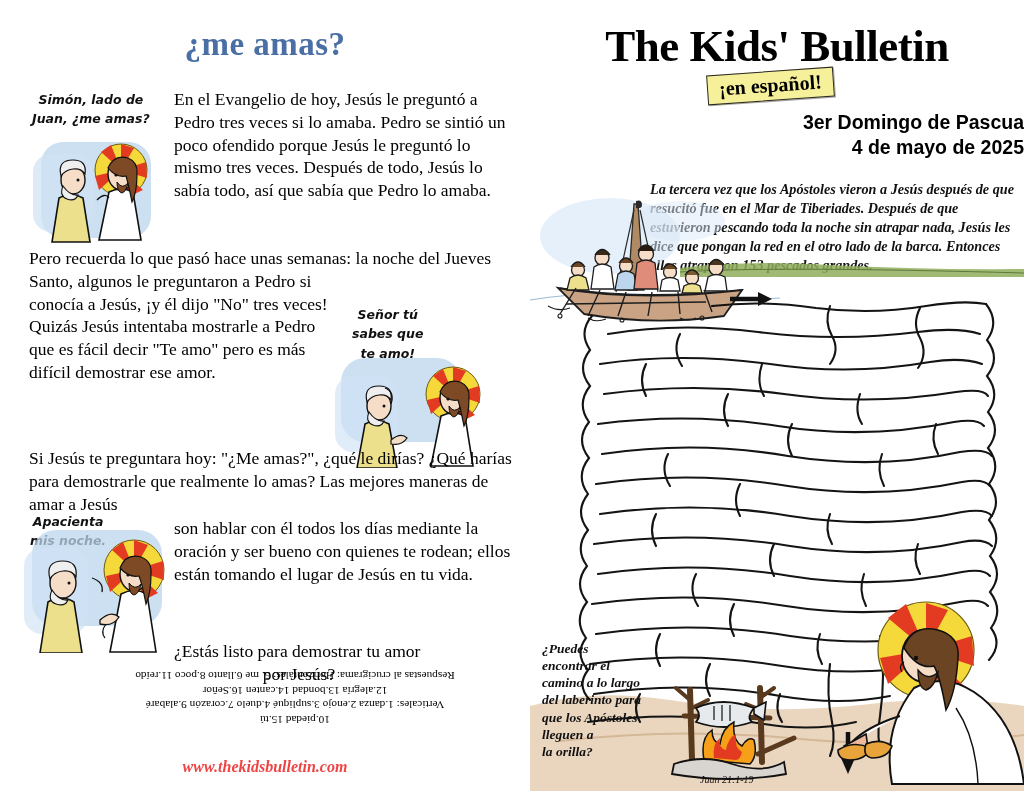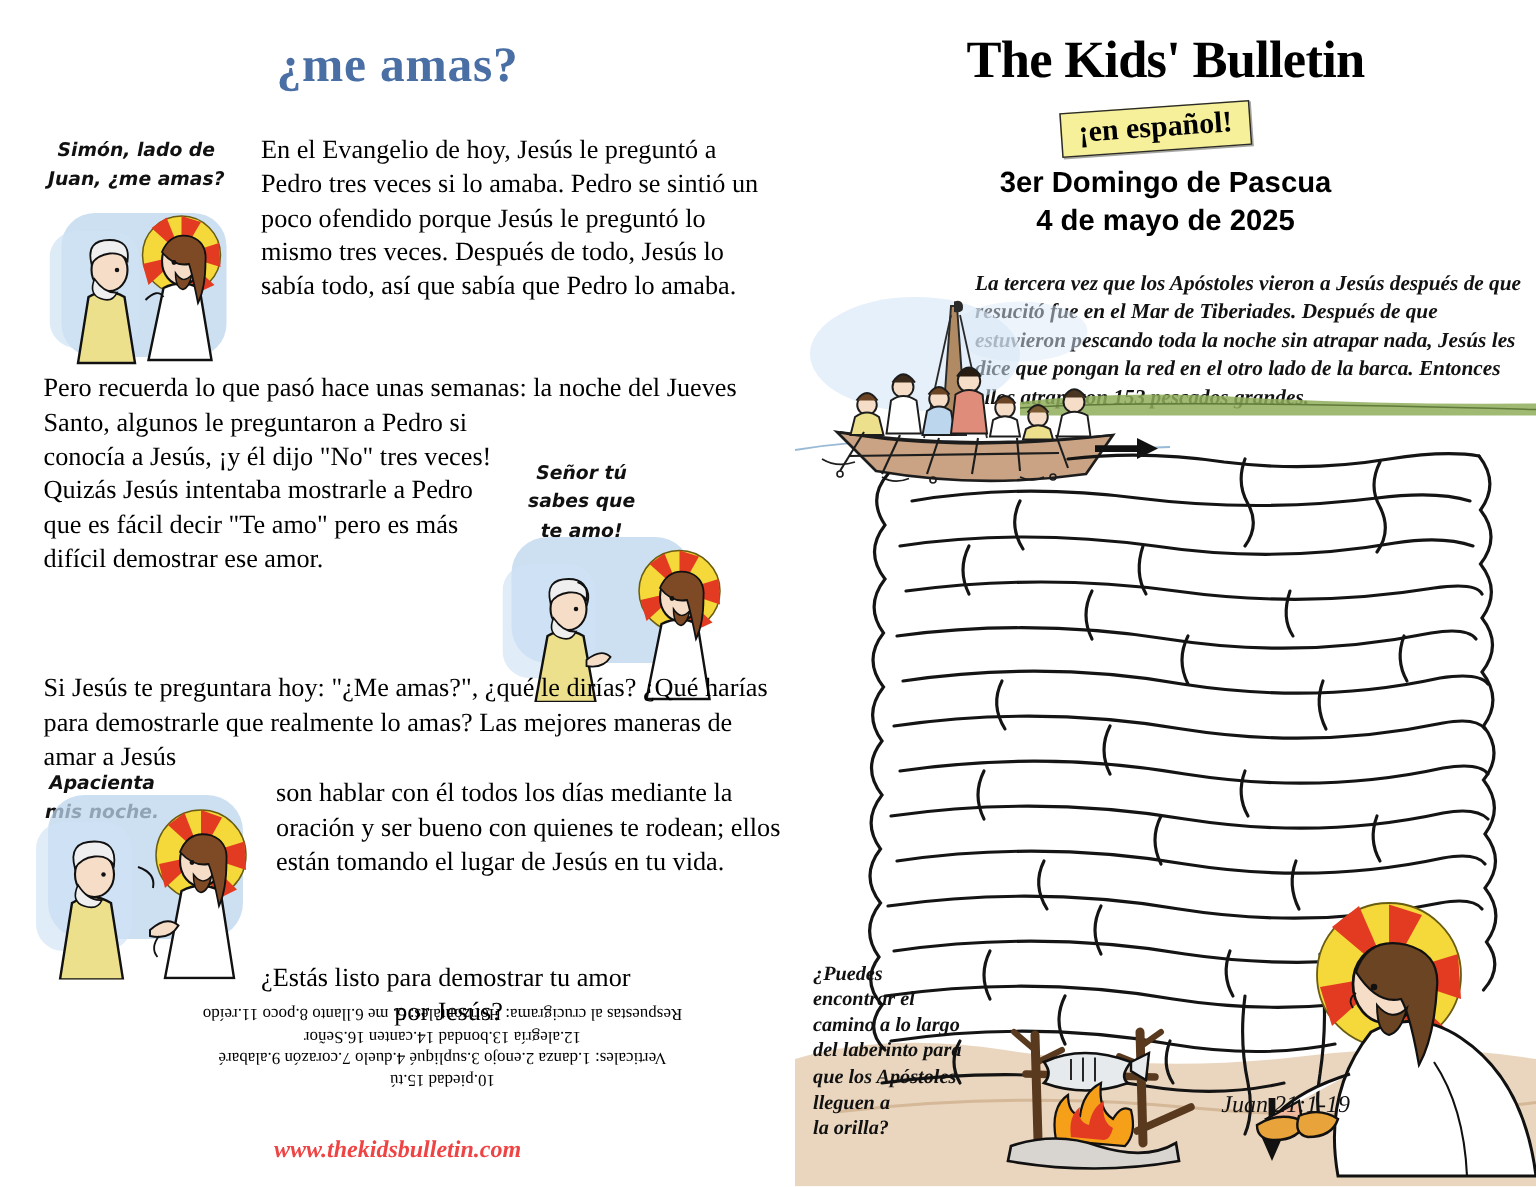--- a/index.html
+++ b/index.html
@@ -34,21 +34,21 @@
     line-height:1.30;
     color:#000;
     text-align:left;
   }
 
   
   .p1{ position:absolute; top:88px; left:174px; width:348px; }
   .p2{ position:absolute; top:247px; left:29px; width:495px; }
   .p2 .narrow{ display:block; width:300px; }
   .p3{ position:absolute; top:447px; left:29px; width:496px; }
-  .p3-ind{ position:absolute; top:517px; left:184px; width:350px; }
+  .p3-ind{ position:absolute; top:517px; left:174px; width:350px; }
   .p4{ position:absolute; top:640px; left:174px; width:340px; text-align:left;}
   .p4 .c{ display:block; text-align:center; width:250px;}
 
   
   .speech{
     position:absolute;
     font-family:"DejaVu Sans", sans-serif;
     font-style:italic;
     font-weight:bold;
     font-size:12.5px;
@@ -83,21 +83,21 @@
     font-weight:bold; font-style:italic;
     font-size:16px; color:#ef4444;
   }
 
   
   .masthead{
     position:absolute; top:20px; left:0; width:494px;
     text-align:center;
     font-family:"Liberation Serif", serif;
     font-weight:bold;
-    font-size:35px;
+    font-size:45px;
     letter-spacing:-0.5px;
     color:#000;
     white-space:nowrap;
   }
   .badge{
     position:absolute; top:71px; left:177px;
     background:#f7f09a;
     border:1.5px solid #2a2a2a;
     padding:2px 11px 3px 11px;
     transform:rotate(-4deg);
@@ -109,21 +109,21 @@
   }
   .subtitle{
     position:absolute; top:110px; left:0; width:494px;
     text-align:center;
     font-family:"Liberation Sans", sans-serif;
     font-weight:bold;
     font-size:19.5px;
     line-height:1.30;
     color:#000;
   }
-  .subtitle span{ display:block; }
+  .subtitle span{ display:block;text-align:right; }
 
   .intro{
     position:absolute; top:180px; left:120px; width:368px;
     font-family:"Liberation Serif", serif;
     font-style:italic;
     font-weight:bold;
     font-size:14.2px;
     line-height:1.33;
     text-align:left;
     color:#111;
@@ -131,24 +131,24 @@
 
   .maze-q{
     position:absolute; top:640px; left:542px; width:135px;
     font-family:"Liberation Serif", serif;
     font-style:italic; font-weight:bold;
     font-size:13.5px; line-height:1.27;
     color:#111;
     z-index:6;
   }
   .ref{
-    position:absolute; top:728px; left:700px; width:200px;
-    text-align:right;
-    font-family:"Liberation Serif", serif;
-    font-style:italic; font-size:16px; color:#111;
+    position:absolute; top:774px; left:700px; width:200px;
+    text-align:left;
+    font-family:"Liberation Serif", serif;
+    font-style:italic; font-size:10px; color:#111;
   }
 
   
   .maze-wrap{ position:absolute; top:286px; left:530px; width:494px; height:505px; }
   .scene-wrap{ position:absolute; top:196px; left:530px; width:494px; height:130px; }
 </style>
 </head>
 <body>
 
 <div class="page left-page">

